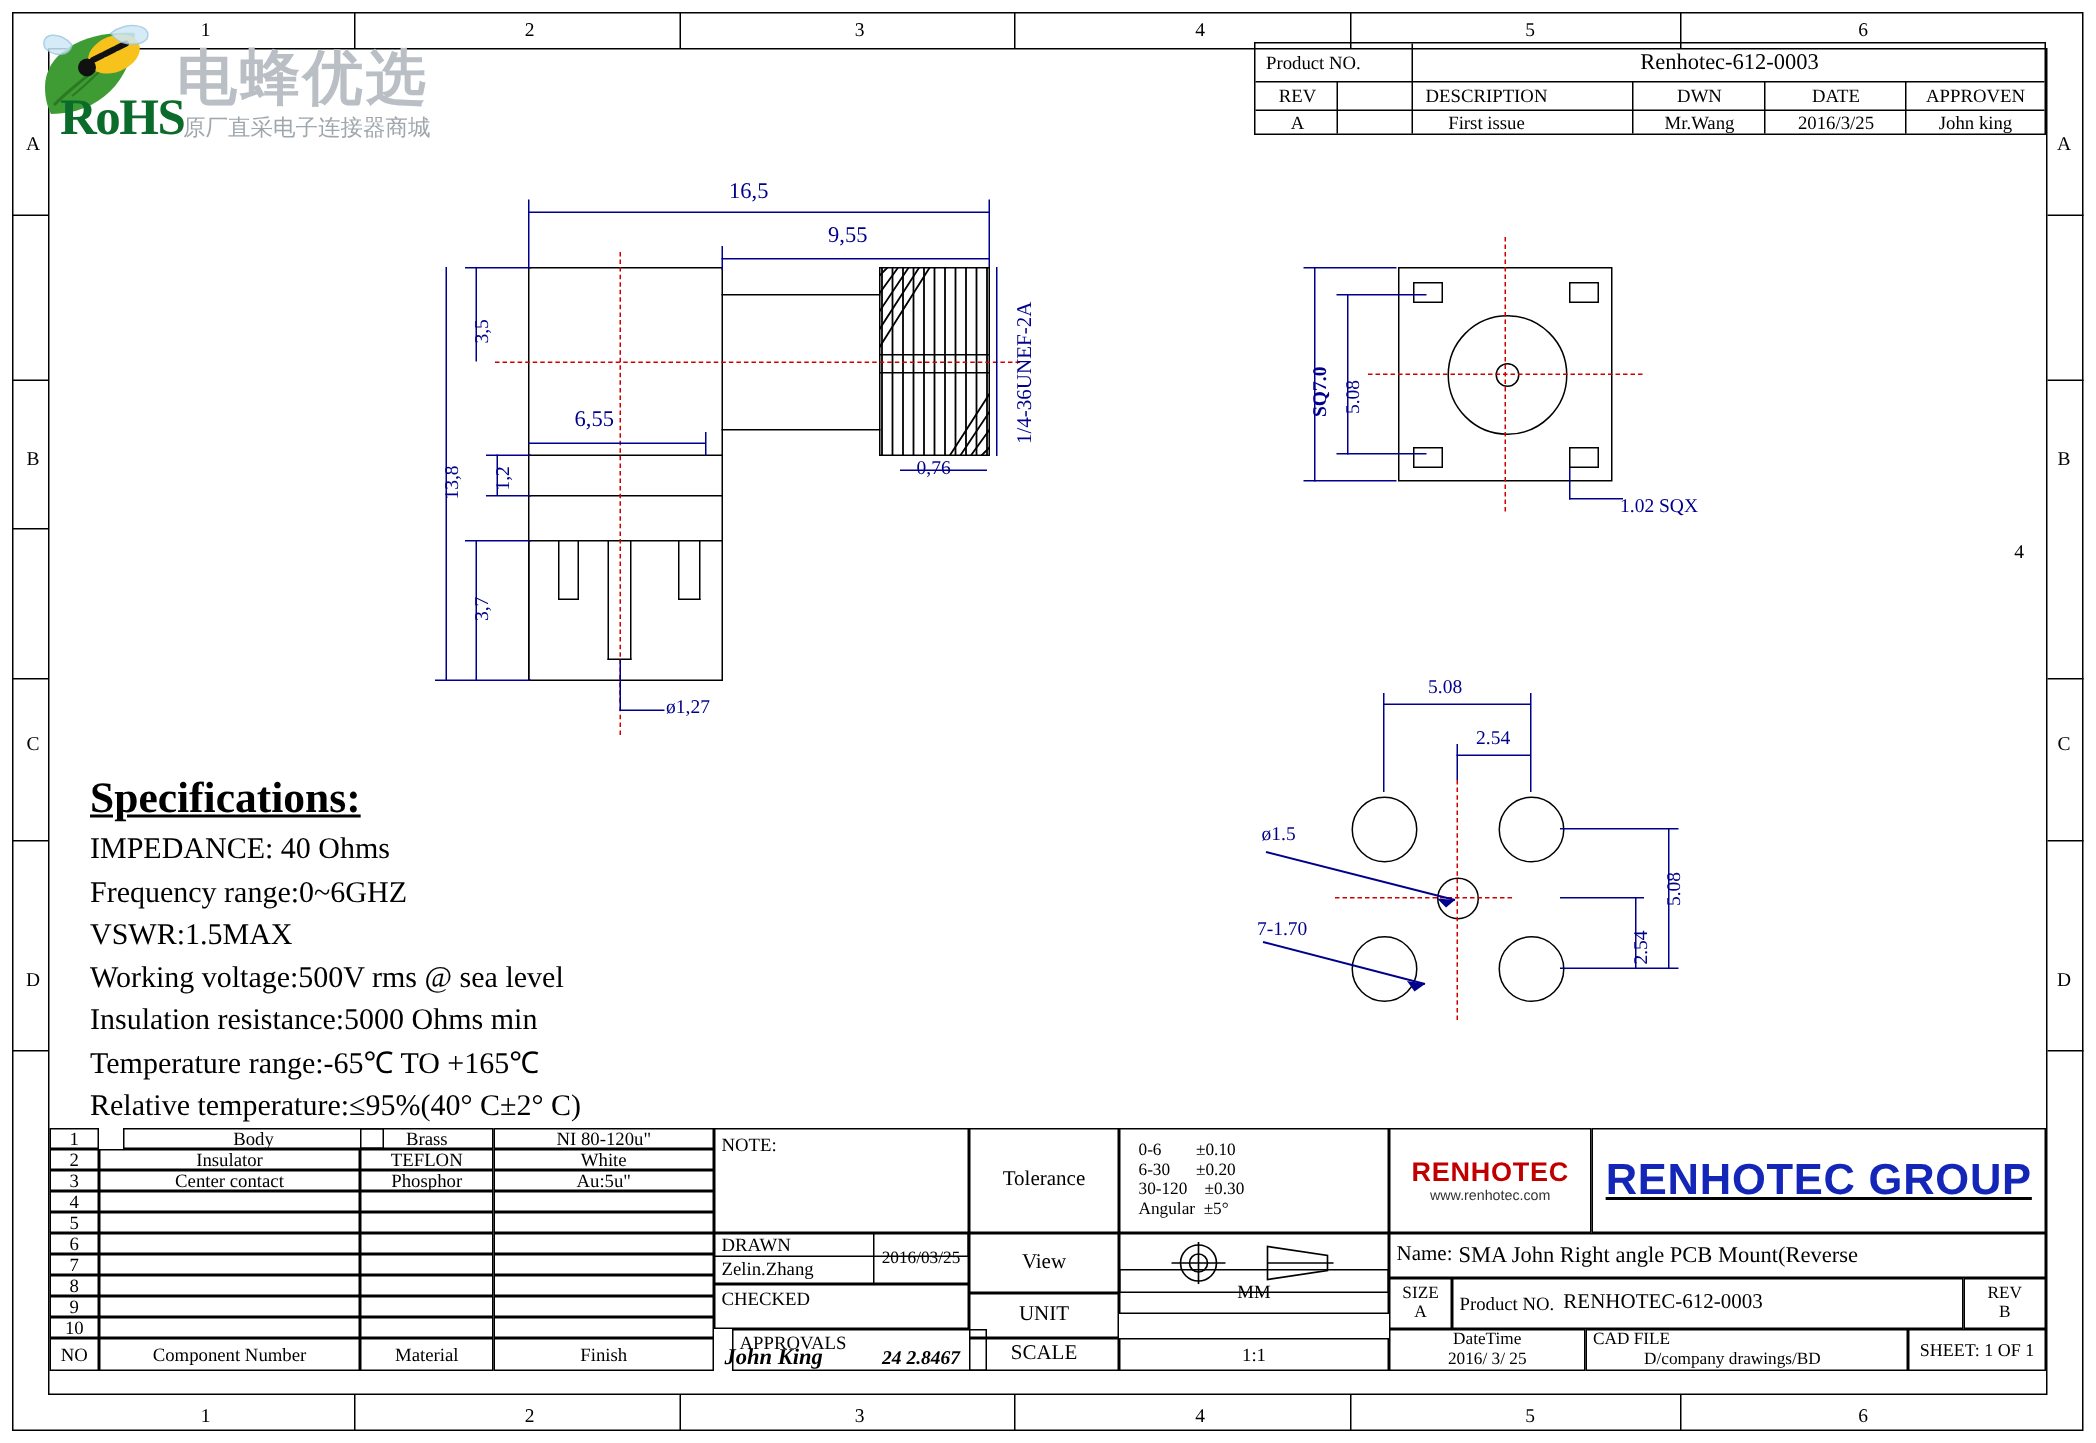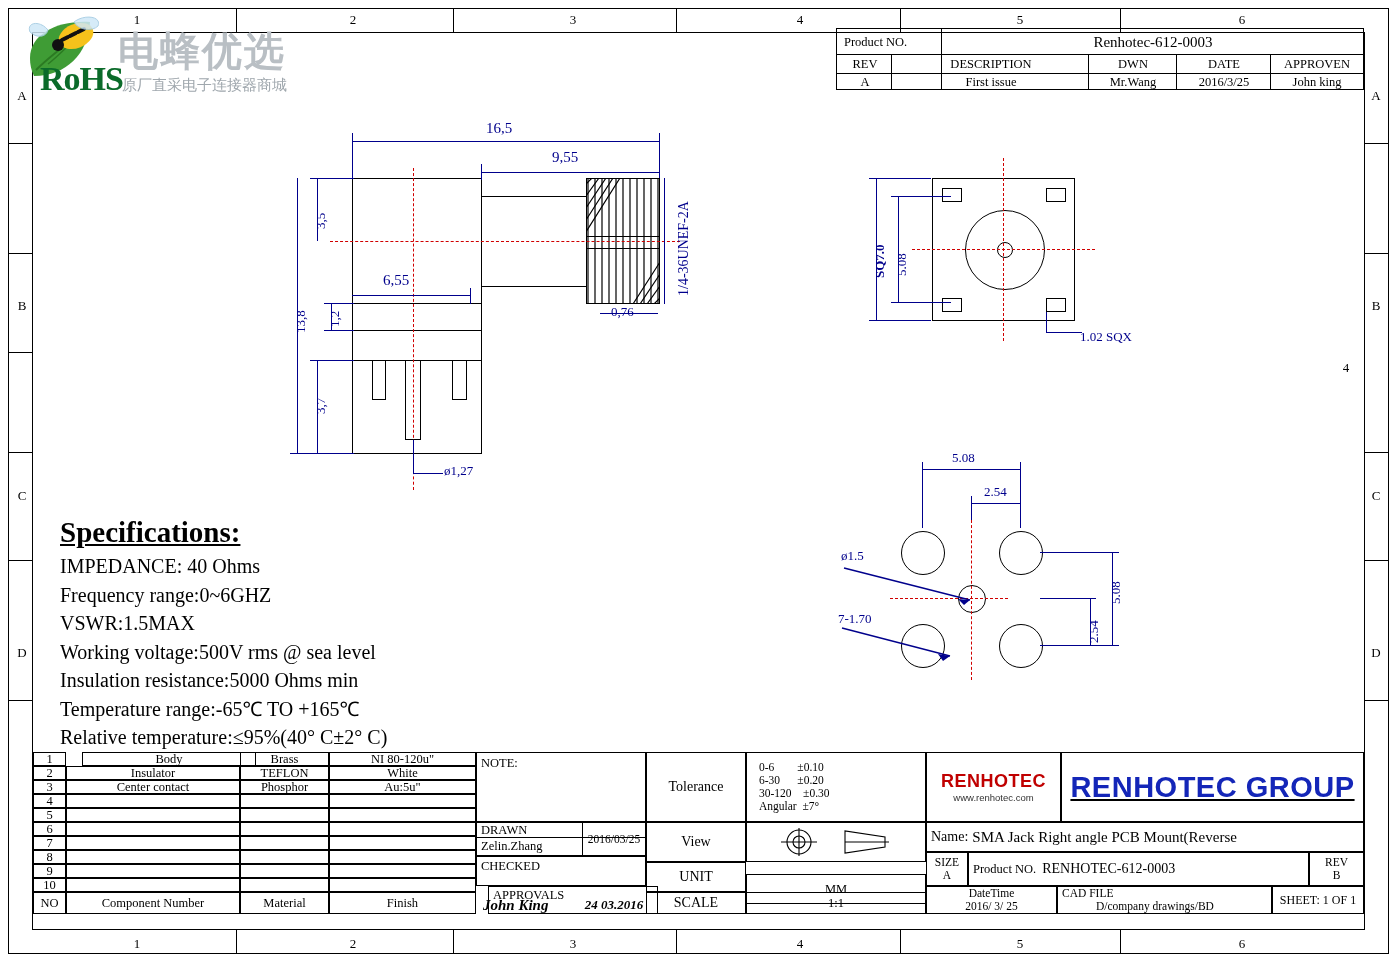--- a/index.html
+++ b/index.html
@@ -369,59 +369,59 @@
       <div class="cellbox ctr" style="left:296px;top:140px;width:147px;height:22px;">Finish</div>
     </div>
 
     <div class="cellbox lft" style="left:443px;top:0px;width:170px;height:70px;align-items:flex-start;padding-top:3px;">NOTE:</div>
     <div class="cellbox lft" style="left:443px;top:70px;width:170px;height:16px;">DRAWN</div>
     <div class="cellbox lft" style="left:443px;top:86px;width:106px;height:18px;border-top:none;border-right:none;">Zelin.Zhang</div>
     <div class="cellbox ctr" style="left:549px;top:70px;width:64px;height:34px;font-size:11.5px;line-height:12px;border-top:none;">2016/03/25</div>
     <div class="cellbox lft" style="left:443px;top:104px;width:170px;height:30px;align-items:flex-start;padding-top:2px;">CHECKED</div>
     <div class="cellbox lft" style="left:443px;top:134px;width:170px;height:28px;align-items:flex-start;padding-top:1px;margin-left:12px;">APPROVALS</div>
     <div class="cellbox lft sig" style="left:446px;top:144px;width:100px;height:18px;border:none;">John King</div>
-    <div class="cellbox ctr sig" style="left:549px;top:144px;width:64px;height:18px;border:none;font-size:13px;">24 03.2016</div>
+    <div class="cellbox ctr sig" style="left:549px;top:144px;width:64px;height:18px;border:none;font-size:13px;">24 2.8467</div>
 
     <div class="cellbox ctr" style="left:613px;top:0px;width:100px;height:70px;font-size:14px;">Tolerance</div>
     <div class="cellbox ctr" style="left:613px;top:70px;width:100px;height:40px;font-size:14px;">View</div>
     <div class="cellbox ctr" style="left:613px;top:110px;width:100px;height:30px;font-size:14px;">UNIT</div>
     <div class="cellbox ctr" style="left:613px;top:140px;width:100px;height:22px;font-size:14px;">SCALE</div>
 
     <div class="cellbox" style="left:713px;top:0px;width:180px;height:70px;flex-direction:column;align-items:flex-start;justify-content:center;padding-left:12px;font-size:11.5px;line-height:13px;">
       <div style="white-space:pre;">0-6        ±0.10</div>
       <div style="white-space:pre;">6-30      ±0.20</div>
       <div style="white-space:pre;">30-120    ±0.30</div>
-      <div style="white-space:pre;">Angular  ±7°</div>
+      <div style="white-space:pre;">Angular  ±5°</div>
     </div>
 
     <div class="cellbox ctr" style="left:713px;top:70px;width:180px;height:40px;">
       <svg width="150" height="32" viewBox="0 0 150 32">
         <g stroke="#000" stroke-width="1.1" fill="none">
           <circle cx="38" cy="16" r="12"></circle>
           <circle cx="38" cy="16" r="6"></circle>
           <path d="M20 16 H56 M38 2 V30"></path>
           <path d="M84 5 L84 27 L124 21 L124 11 Z"></path>
           <path d="M84 16 H128"></path>
         </g>
       </svg>
     </div>
-    <div class="cellbox ctr" style="left:713px;top:122px;width:180px;height:30px;">MM</div>
+    <div class="cellbox ctr" style="left:713px;top:94px;width:180px;height:30px;">MM</div>
     <div class="cellbox ctr" style="left:713px;top:140px;width:180px;height:22px;">1:1</div>
 
     <div class="cellbox ctr" style="left:893px;top:0px;width:135px;height:70px;flex-direction:column;">
       <div style="font-family:'Liberation Sans',sans-serif;font-weight:bold;color:#c00000;font-size:18px;letter-spacing:0.5px;">RENHOTEC</div>
       <div style="font-family:'Liberation Sans',sans-serif;font-size:9.5px;color:#333;">www.renhotec.com</div>
     </div>
     <div class="cellbox ctr" style="left:1028px;top:0px;width:303px;height:70px;text-decoration:underline;">
       <span style="font-family:'Liberation Sans',sans-serif;font-weight:bold;color:#1426b8;font-size:29px;letter-spacing:0.5px;">RENHOTEC GROUP</span>
     </div>
 
     <div class="cellbox lft" style="left:893px;top:70px;width:438px;height:30px;">
       <span style="margin-right:4px;font-size:14px;">Name:</span>
-      <span style="font-size:15px;">SMA Jack Right angle PCB Mount(Reverse</span>
+      <span style="font-size:15px;">SMA John Right angle PCB Mount(Reverse</span>
     </div>
 
     <div class="cellbox ctr" style="left:893px;top:100px;width:42px;height:34px;flex-direction:column;font-size:11.5px;line-height:13px;">
       <span>SIZE</span>
       <span>A</span>
     </div>
     <div class="cellbox lft" style="left:935px;top:100px;width:341px;height:34px;">
       <span style="margin-right:6px;">Product NO.</span>
       <span style="font-size:14px;">RENHOTEC-612-0003</span>
     </div>

